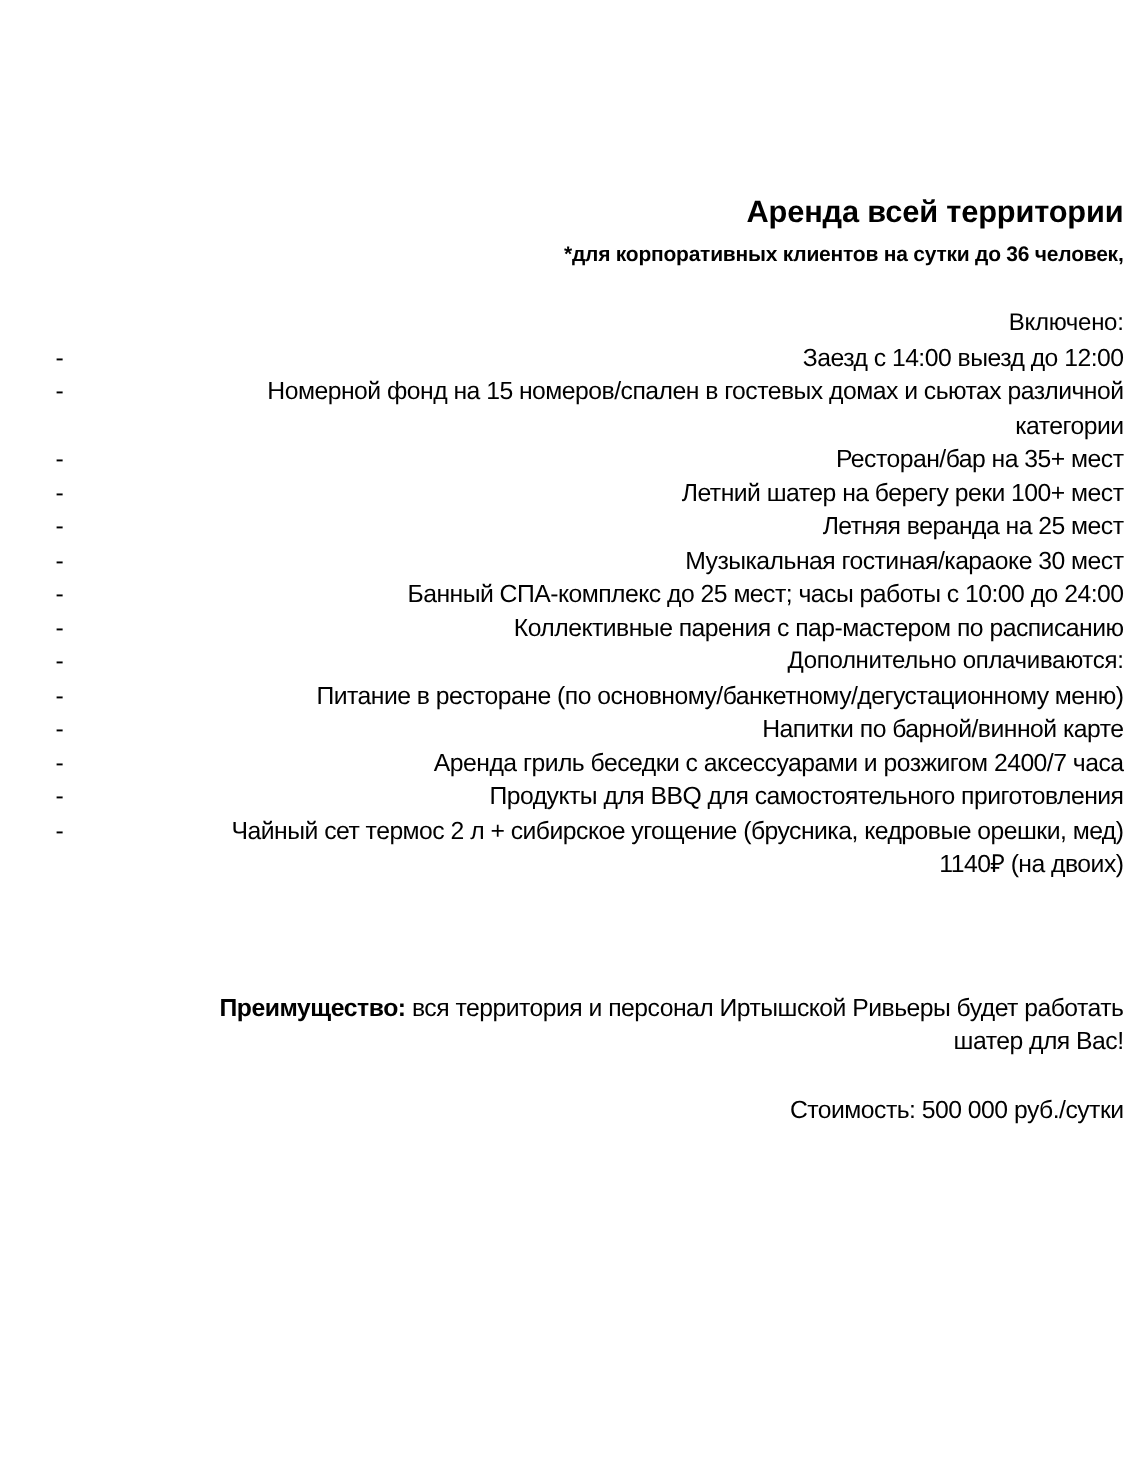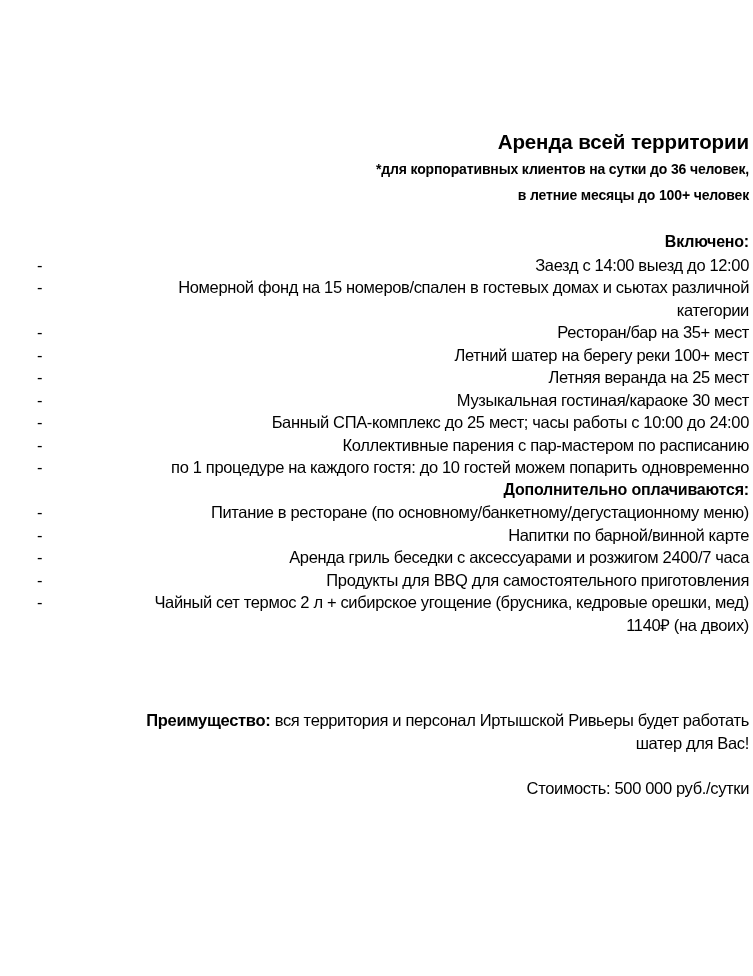--- a/index.html
+++ b/index.html
@@ -30,21 +30,21 @@
       letter-spacing: -0.1px;
     }
     .subtitle {
       font-weight: bold;
       font-size: 14px;
       line-height: 26px;
       margin: 0;
       letter-spacing: -0.15px;
     }
     .section-heading {
-      font-weight: bold;
+      font-weight: normal;
       font-size: 16px;
       line-height: 22.5px;
       margin: 0;
       letter-spacing: -0.2px;
     }
     .gap-after-subtitle { height: 23px; }
     ul.dash-list {
       list-style: none;
       margin: 0;
       padding: 0;
@@ -74,21 +74,20 @@
     .body-text b { letter-spacing: -0.3px; margin-left: 30px; }
     .gap-big { height: 73px; }
     .gap-mid { height: 23px; }
   </style>
 </head>
 <body>
 
 <div class="page">
   <h1 class="title">Аренда всей территории</h1>
   <p class="subtitle">*для корпоративных клиентов на сутки до 36 человек,</p>
-  <p class="subtitle">в летние месяцы до 100+ человек</p>
 
   <div class="gap-after-subtitle"></div>
 
   <p class="section-heading">Включено:</p>
   <ul class="dash-list">
       <li>
         <span class="dash">-</span>
         <span class="line">Заезд с 14:00 выезд до 12:00</span>
       </li>
       <li>
@@ -115,21 +114,20 @@
       <li>
         <span class="dash">-</span>
         <span class="line">Банный СПА-комплекс до 25 мест; часы работы с 10:00 до 24:00</span>
       </li>
       <li>
         <span class="dash">-</span>
         <span class="line">Коллективные парения с пар-мастером по расписанию</span>
       </li>
       <li>
         <span class="dash">-</span>
-        <span class="line">по 1 процедуре на каждого гостя: до 10 гостей можем попарить одновременно</span>
       </li>
     </ul>
 
   <p class="section-heading">Дополнительно оплачиваются:</p>
   <ul class="dash-list">
       <li>
         <span class="dash">-</span>
         <span class="line">Питание в ресторане (по основному/банкетному/дегустационному меню)</span>
       </li>
       <li>

